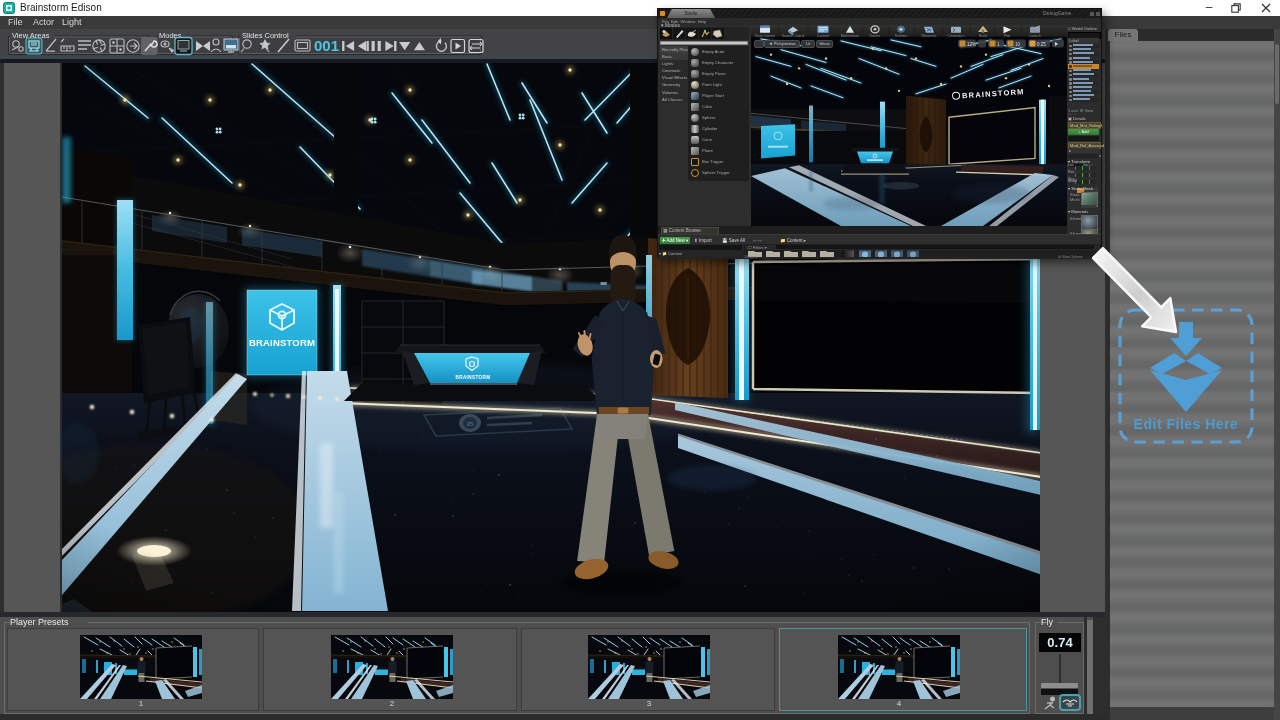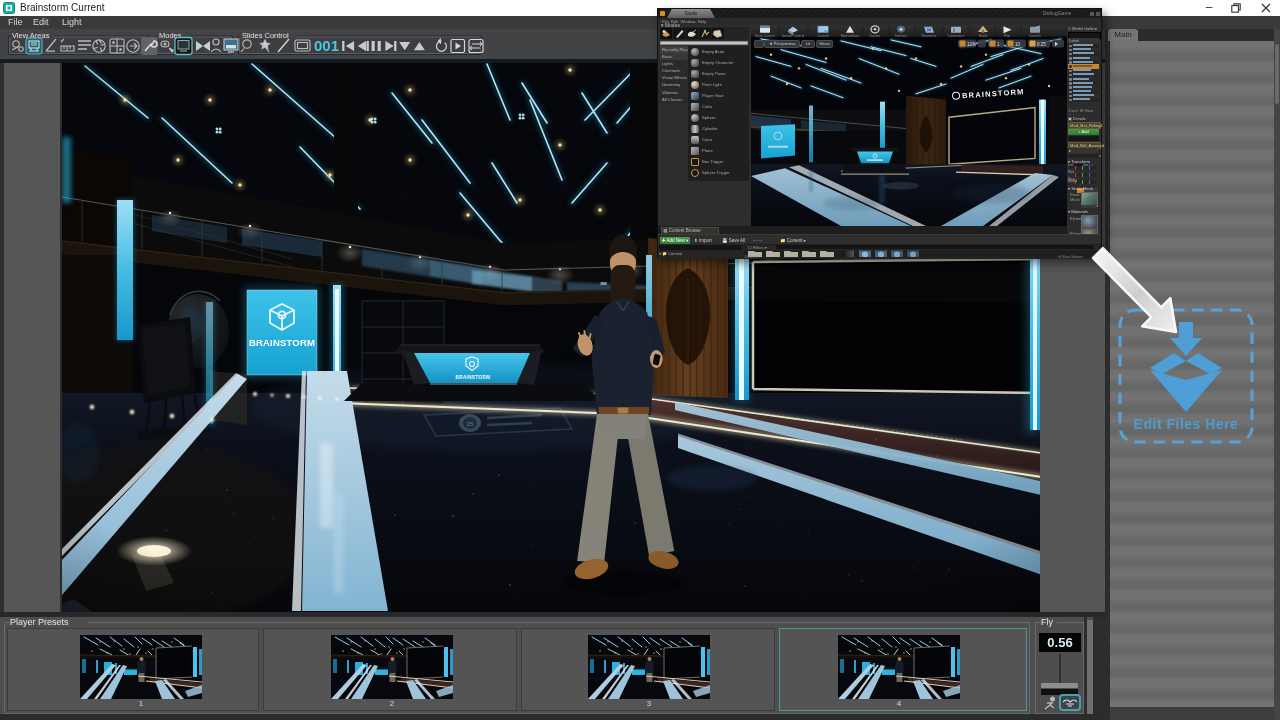--- a/index.html
+++ b/index.html
@@ -10,33 +10,33 @@
 </head>
 <body>
 <div id="stage">
 
   <div class="abs" style="left:0;top:0;width:1280px;height:16px;background:#ffffff;"></div>
   <svg class="abs" style="left:3px;top:2px;" width="12" height="12" viewBox="0 0 12 12">
     <rect x="0.5" y="0.5" width="11" height="11" rx="2" fill="#19b1a0" stroke="#0e7d74"></rect>
     <rect x="3" y="3" width="6" height="6" rx="1" fill="#ffffff"></rect>
     <rect x="4.5" y="4.5" width="3" height="3" fill="#19b1a0"></rect>
   </svg>
-  <div class="abs" style="left:20px;top:2px;font-size:10px;color:#1b1b1b;">Brainstorm Current</div>
+  <div class="abs" style="left:20px;top:2px;font-size:10px;color:#1b1b1b;">Brainstorm Edison</div>
   <div class="abs" style="left:1202px;top:1px;width:14px;height:14px;color:#333;font-size:12px;text-align:center;line-height:12px;">–</div>
   <svg class="abs" style="left:1231px;top:3px;" width="10" height="10" viewBox="0 0 10 10">
     <rect x="0.8" y="2.6" width="6.6" height="6.6" fill="none" stroke="#333" stroke-width="1.1"></rect>
     <path d="M3 2.6 V0.9 H9.2 V7 H7.6" fill="none" stroke="#333" stroke-width="1.1"></path>
   </svg>
   <svg class="abs" style="left:1261px;top:3px;" width="10" height="10" viewBox="0 0 10 10">
     <path d="M1 1 L9 9 M9 1 L1 9" stroke="#333" stroke-width="1.2"></path>
   </svg>
 
   <div class="abs" style="left:0;top:16px;width:1280px;height:13px;background:#3a3a3a;"></div>
   <div class="abs" style="left:8px;top:17px;font-size:9px;color:#d8d8d8;text-align:center;">File</div>
-  <div class="abs" style="left:33px;top:17px;font-size:9px;color:#d8d8d8;">Edit</div>
+  <div class="abs" style="left:33px;top:17px;font-size:9px;color:#d8d8d8;">Actor</div>
   <div class="abs" style="left:62px;top:17px;font-size:9px;color:#d8d8d8;">Light</div>
 
   <div class="abs" style="left:0;top:29px;width:1105px;height:27px;background:#434345;"></div>
   <svg class="abs" style="left:0;top:30px;" width="700" height="26" viewBox="0 0 700 26">
     <g fill="#3e3e41" stroke="#26282c" stroke-width="1">
       <rect x="8.5" y="6" width="141" height="18.5" rx="1"></rect>
       <rect x="155.5" y="6" width="77" height="18.5" rx="1"></rect>
       <rect x="238.5" y="6" width="243" height="18.5" rx="1"></rect>
     </g>
     <g fill="none" stroke="#5e5e63" stroke-width="1">
@@ -752,42 +752,42 @@
   <svg class="abs" style="left:838px;top:635px;" width="122" height="64">
       <use href="#thumbsym"></use>
     </svg>
   <div class="abs" style="left:80px;top:699px;width:122px;text-align:center;font-size:8px;color:#d8d8d8;">1</div>
   <div class="abs" style="left:331px;top:699px;width:122px;text-align:center;font-size:8px;color:#d8d8d8;">2</div>
   <div class="abs" style="left:588px;top:699px;width:122px;text-align:center;font-size:8px;color:#d8d8d8;">3</div>
   <div class="abs" style="left:838px;top:699px;width:122px;text-align:center;font-size:8px;color:#d8d8d8;">4</div>
 
   <div class="abs" style="left:1035px;top:622px;width:49px;height:92px;border:1px solid #6a6a6a;box-sizing:border-box;"></div>
   <div class="abs" style="left:1041px;top:617px;width:16px;height:10px;background:#4e4e4e;font-size:9px;color:#e8e8e8;">Fly</div>
-  <div class="abs" style="left:1039px;top:633px;width:42px;height:19px;background:#050505;color:#d6eef4;font-size:13px;font-weight:bold;text-align:center;line-height:19px;">0.56</div>
+  <div class="abs" style="left:1039px;top:633px;width:42px;height:19px;background:#050505;color:#d6eef4;font-size:13px;font-weight:bold;text-align:center;line-height:19px;">0.74</div>
   <div class="abs" style="left:1059px;top:654px;width:2px;height:31px;background:#2e2e2e;"></div>
   <div class="abs" style="left:1041px;top:683px;width:37px;height:5px;background:#8e8e8e;border-radius:1px;"></div>
   <div class="abs" style="left:1041px;top:689px;width:37px;height:6px;background:#101010;"></div>
   <svg class="abs" style="left:1042px;top:696px;" width="16" height="15" viewBox="0 0 16 15">
     <g stroke="#b8b8b8" stroke-width="1.4" fill="none">
       <circle cx="10.5" cy="3" r="1.8" fill="#b8b8b8"></circle>
       <path d="M3 13 l5 -4 l3 -3 M5 7 l5 0 M8 9 l4 3"></path>
     </g>
   </svg>
   <div class="abs" style="left:1059px;top:694px;width:22px;height:17px;border:2px solid #46a2ae;border-radius:4px;box-sizing:border-box;background:#3c4448;"></div>
   <svg class="abs" style="left:1062px;top:698px;" width="16" height="9" viewBox="0 0 16 9">
     <path d="M1 4 q4 -4 7 0 q4 -4 7 0 M4 6 h8 M6 8 h4" stroke="#cfe6ea" stroke-width="1.2" fill="none"></path>
   </svg>
   <div class="abs" style="left:1087px;top:620px;width:6px;height:94px;background:#6f6f6f;"></div>
   <div class="abs" style="left:1084px;top:617px;width:3px;height:97px;background:#2d2d2d;"></div>
   <div class="abs" style="left:1093px;top:617px;width:12px;height:97px;background:#2d2d2d;"></div>
   <div class="abs" style="left:0;top:714px;width:1105px;height:6px;background:#2b2b2b;"></div>
 
   <div class="abs" style="left:1105px;top:29px;width:5px;height:691px;background:#2d2d2d;"></div>
   <div class="abs" style="left:1110px;top:29px;width:170px;height:12px;background:#2b2b2b;"></div>
-  <div class="abs" style="left:1108px;top:29px;width:30px;height:12px;background:#757575;border-radius:3px 3px 0 0;font-size:8px;color:#1e1e1e;text-align:center;line-height:12px;">Main</div>
+  <div class="abs" style="left:1108px;top:29px;width:30px;height:12px;background:#757575;border-radius:3px 3px 0 0;font-size:8px;color:#1e1e1e;text-align:center;line-height:12px;">Files</div>
   <div class="abs" style="left:1110px;top:41px;width:164px;height:666px;background:repeating-linear-gradient(180deg,#717171 0px,#737373 6px,#6d6d6d 10px,#676868 13px,#656666 18px,#6d6d6d 21px,#717171 22px);"></div>
   <div class="abs" style="left:1274px;top:29px;width:6px;height:691px;background:#454545;"></div>
   <div class="abs" style="left:1275px;top:44px;width:4px;height:60px;background:#6a6a6a;border-radius:2px;"></div>
   <div class="abs" style="left:1110px;top:707px;width:164px;height:13px;background:#3e3e3e;"></div>
 
   <div class="abs" style="left:657px;top:8px;width:445px;height:250px;background:#262626;box-shadow:4px 5px 9px rgba(0,0,0,0.5);border:1px solid #111;box-sizing:border-box;">
 
     <div class="abs" style="left:0;top:0;width:443px;height:9px;background:repeating-linear-gradient(135deg,#1e1e1e 0px,#1e1e1e 2px,#181818 2px,#181818 4px);"></div>
     <div class="abs" style="left:9px;top:0;width:48px;height:9px;background:linear-gradient(180deg,#8a8a8a,#5e5e5e);clip-path:polygon(10% 0,90% 0,100% 100%,0 100%);font-size:4.5px;color:#1a1a1a;text-align:center;line-height:9px;">Studio</div>
     <div class="abs" style="left:2px;top:2px;width:5px;height:5px;background:#d88c2a;border-radius:1px;"></div>

